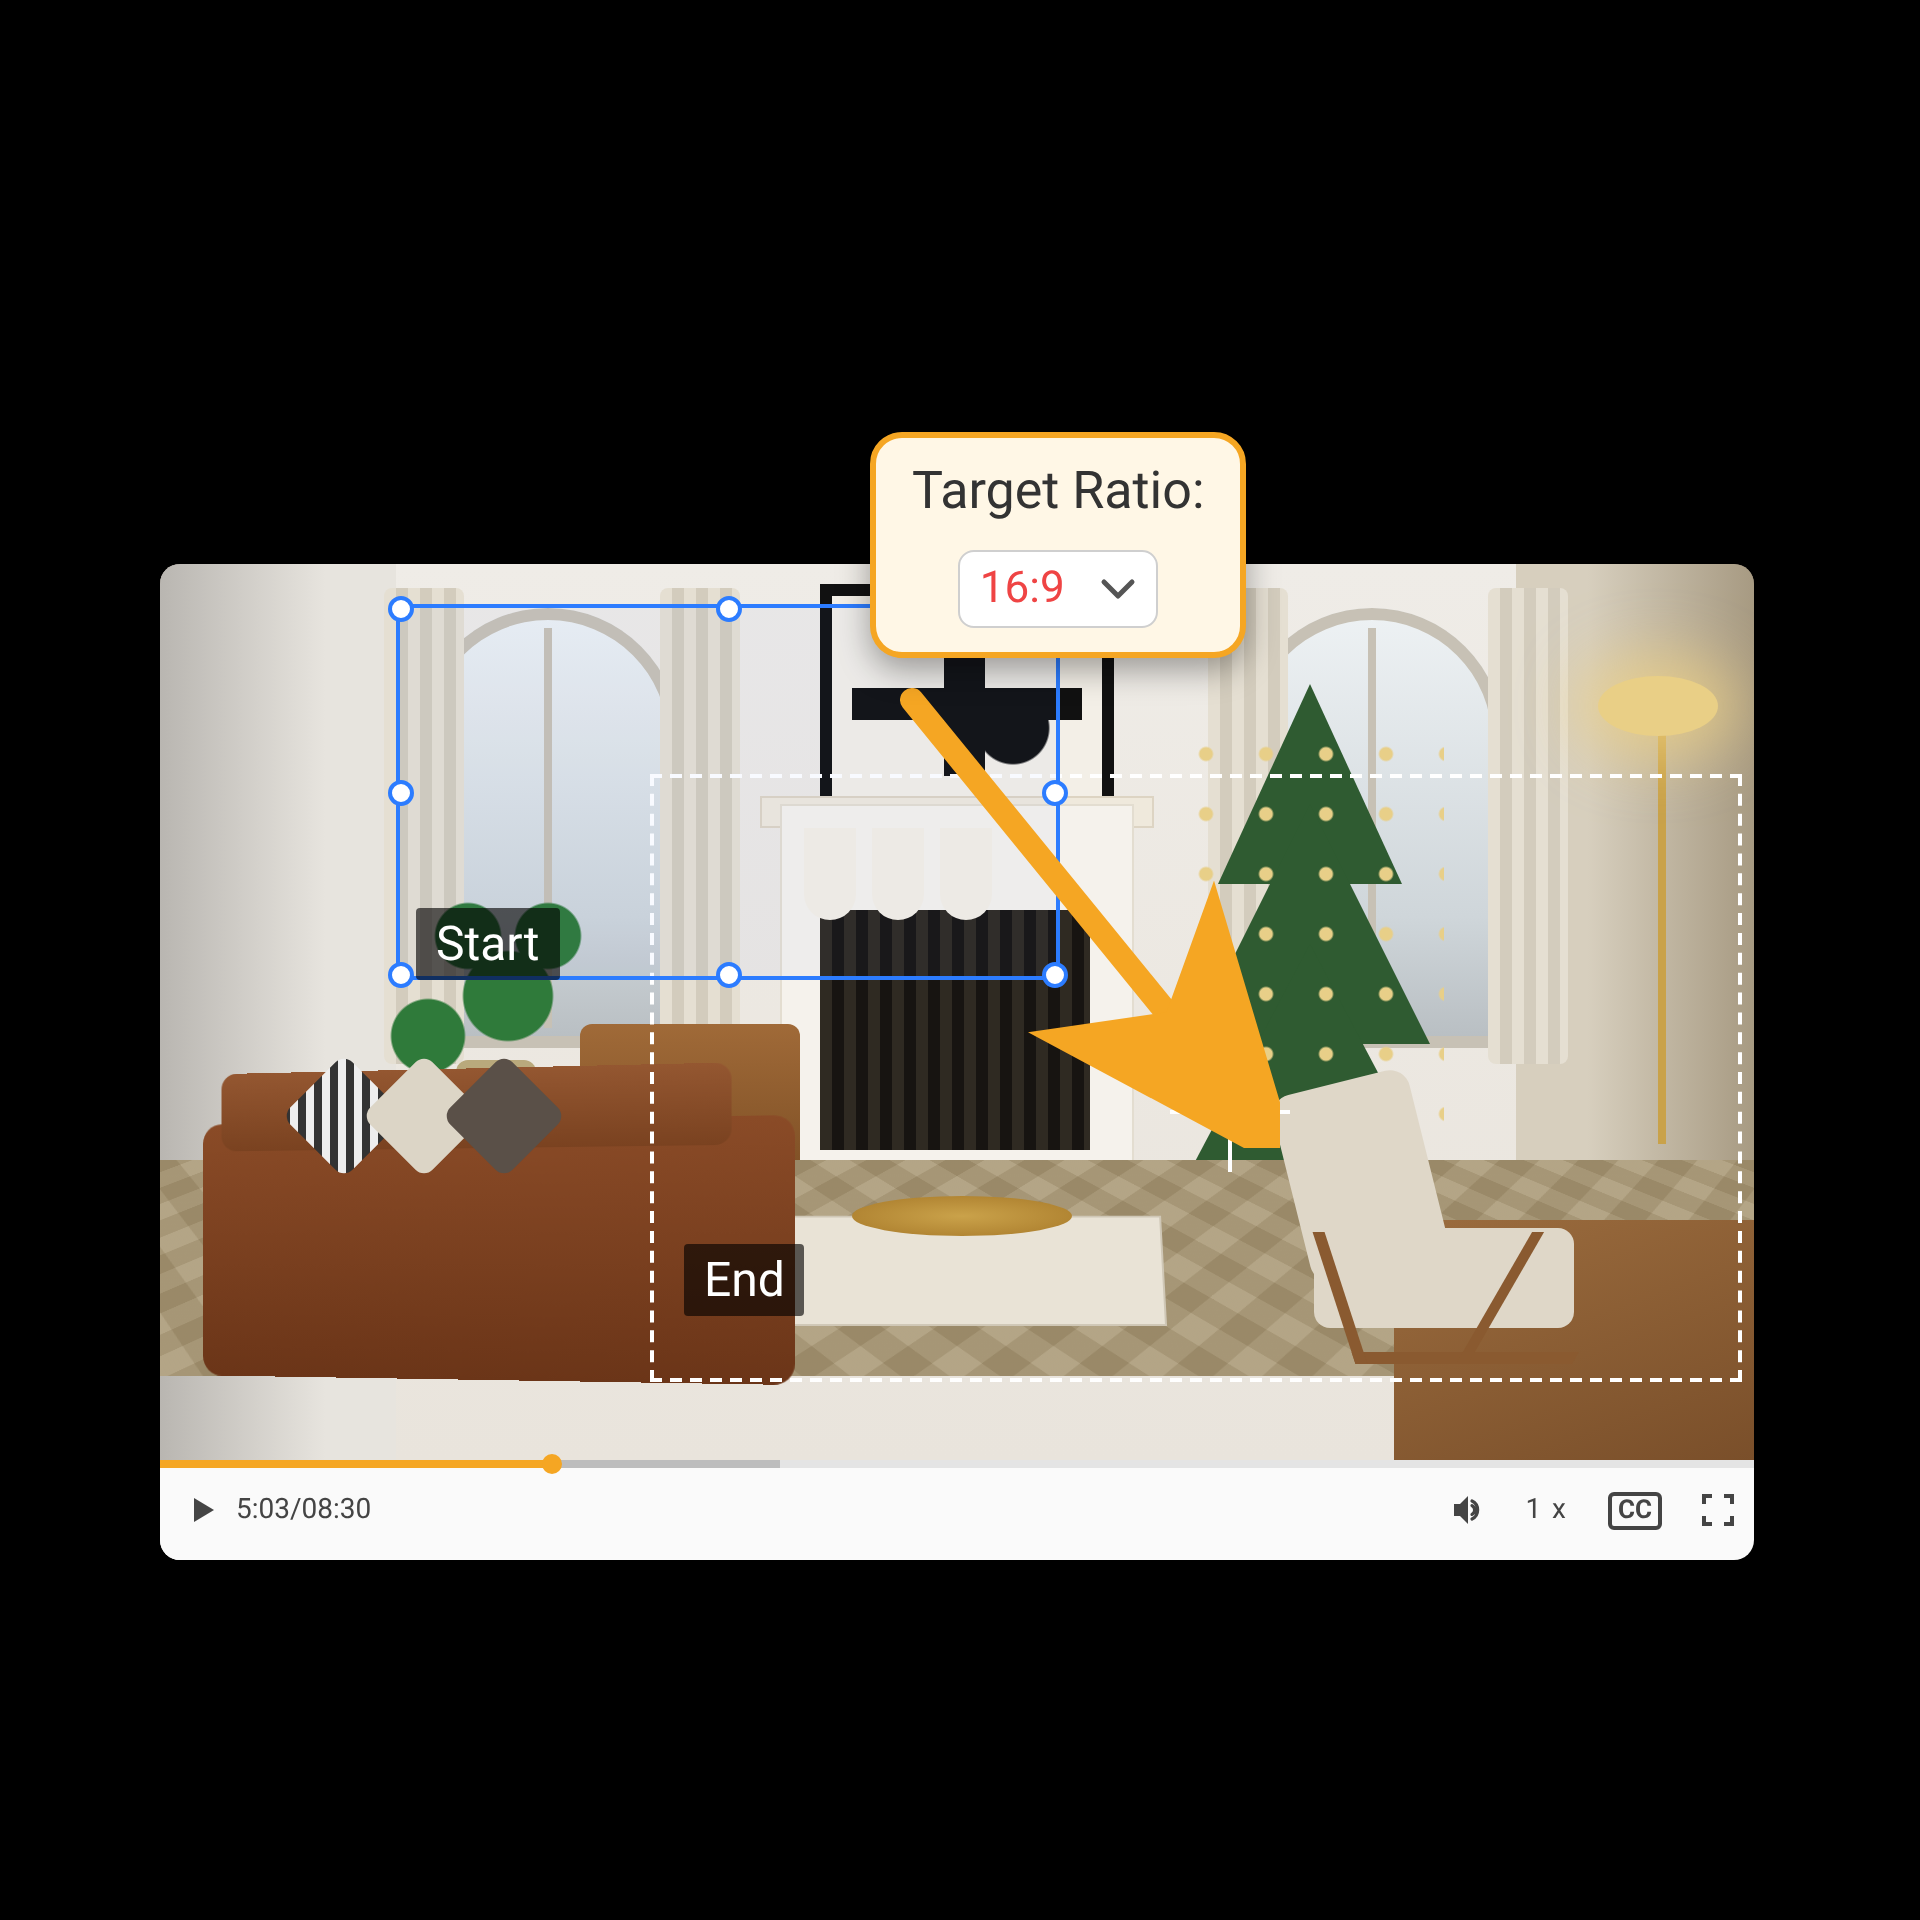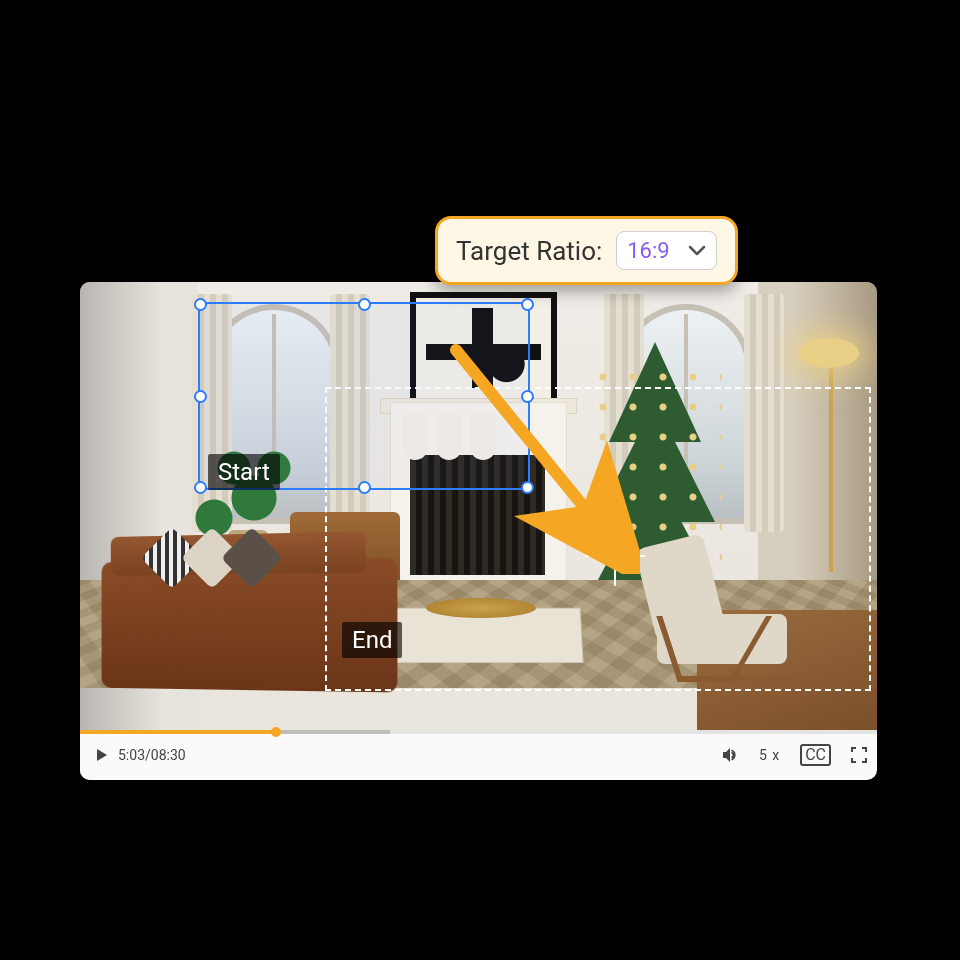--- a/index.html
+++ b/index.html
@@ -84,26 +84,26 @@
   
   .controls{position:absolute;left:0;bottom:0;width:797px;height:50px;background:#fafafa;border-radius:0 0 10px 10px;display:flex;align-items:center;color:#444;font-size:14px;}
   .progress{position:absolute;left:0;top:0;width:797px;height:4px;background:#e4e4e4;}
   .progress .buf{position:absolute;left:0;top:0;height:4px;width:310px;background:#bdbdbd;}
   .progress .played{position:absolute;left:0;top:0;height:4px;width:195px;background:#f5a623;}
   .progress .knob{position:absolute;top:-3px;left:191px;width:10px;height:10px;border-radius:50%;background:#f5a623;}
   .play{margin:0 8px 0 14px;cursor:pointer;}
   .spacer{flex:1;}
   .ctrl{margin:0 10px;cursor:pointer;display:flex;align-items:center;}
   .speed{letter-spacing:1px;}
-  .cc{border:2px solid #444;border-radius:3px;font-size:16px;font-weight:400;padding:1px 3px;line-height:1;}
+  .cc{border:2px solid #444;border-radius:3px;font-size:13px;font-weight:700;padding:1px 3px;line-height:1;}
   
   .ratio-badge{position:absolute;left:435px;top:216px;padding:12px 18px;border-radius:16px;
-    background:#fff7e6;border:3px solid #f5a623;box-shadow:0 6px 16px rgba(0,0,0,.35);display:flex;align-items:center;gap:14px;}
+    background:#fff7e6;border:3px solid #f5a623;box-shadow:0 6px 16px rgba(0,0,0,.35);display:flex;align-items:center;gap:14px;flex-direction:column;}
   .ratio-badge .title{font-size:26px;color:#333;}
-  .ratio-select{background:#fff;border:1px solid #cfcfcf;border-radius:8px;padding:6px 10px;display:flex;align-items:center;gap:18px;font-size:22px;color:#8b5cf6;cursor:pointer;}
+  .ratio-select{background:#fff;border:1px solid #cfcfcf;border-radius:8px;padding:6px 10px;display:flex;align-items:center;gap:18px;font-size:22px;color:#ef4444;cursor:pointer;}
   svg{display:block;}
 </style>
 </head>
 <body>
 
 <div class="stage">
 
   <div class="video-card">
     <div class="video-frame">
 
@@ -187,21 +187,21 @@
       <span>5:03</span>
       <span> / </span>
       <span>08:30</span>
       <span class="spacer"></span>
       <span class="ctrl">
         <svg width="18" height="18" viewBox="0 0 18 18">
           <path d="M2 6h3l4-4v14l-4-4H2z" fill="#444"></path>
             <path d="M11 4.5a5 5 0 010 9M11 6.8a2.5 2.5 0 010 4.4" fill="none" stroke="#444" stroke-width="1.6" stroke-linecap="round"></path>
         </svg>
       </span>
-      <span class="ctrl speed">5 x</span>
+      <span class="ctrl speed">1 x</span>
       <span class="ctrl cc">CC</span>
       <span class="ctrl">
         <svg width="16" height="16" viewBox="0 0 16 16">
           <path d="M1 5V1h4M15 5V1h-4M1 11v4h4M15 11v4h-4" fill="none" stroke="#444" stroke-width="2"></path>
         </svg>
       </span>
     </div>
   </div>
 
   <div class="ratio-badge">

